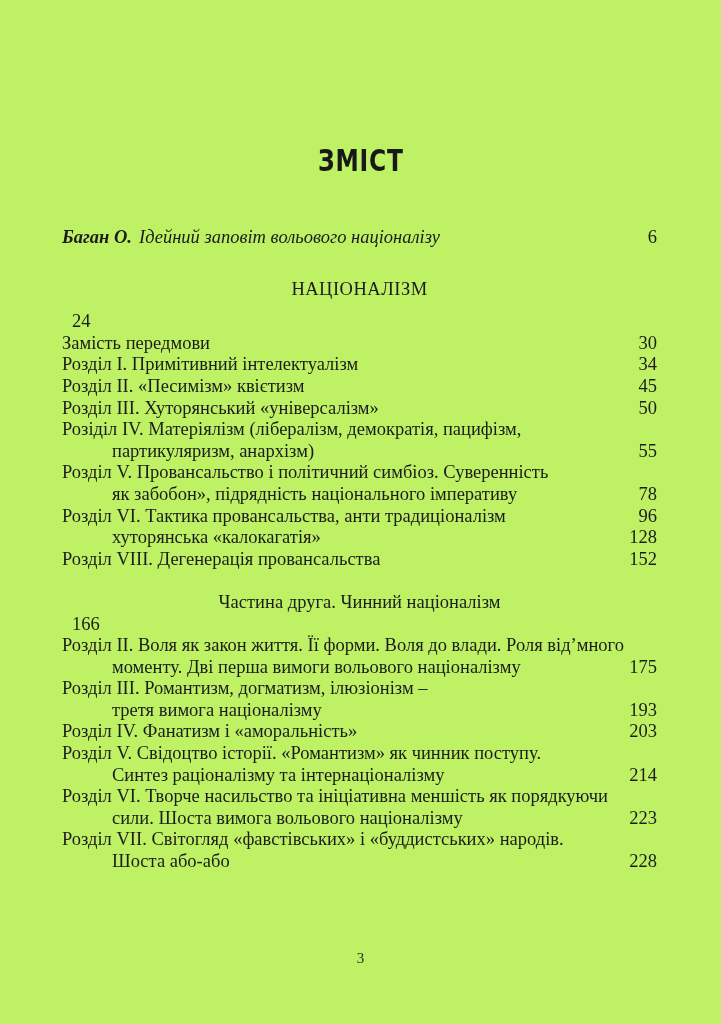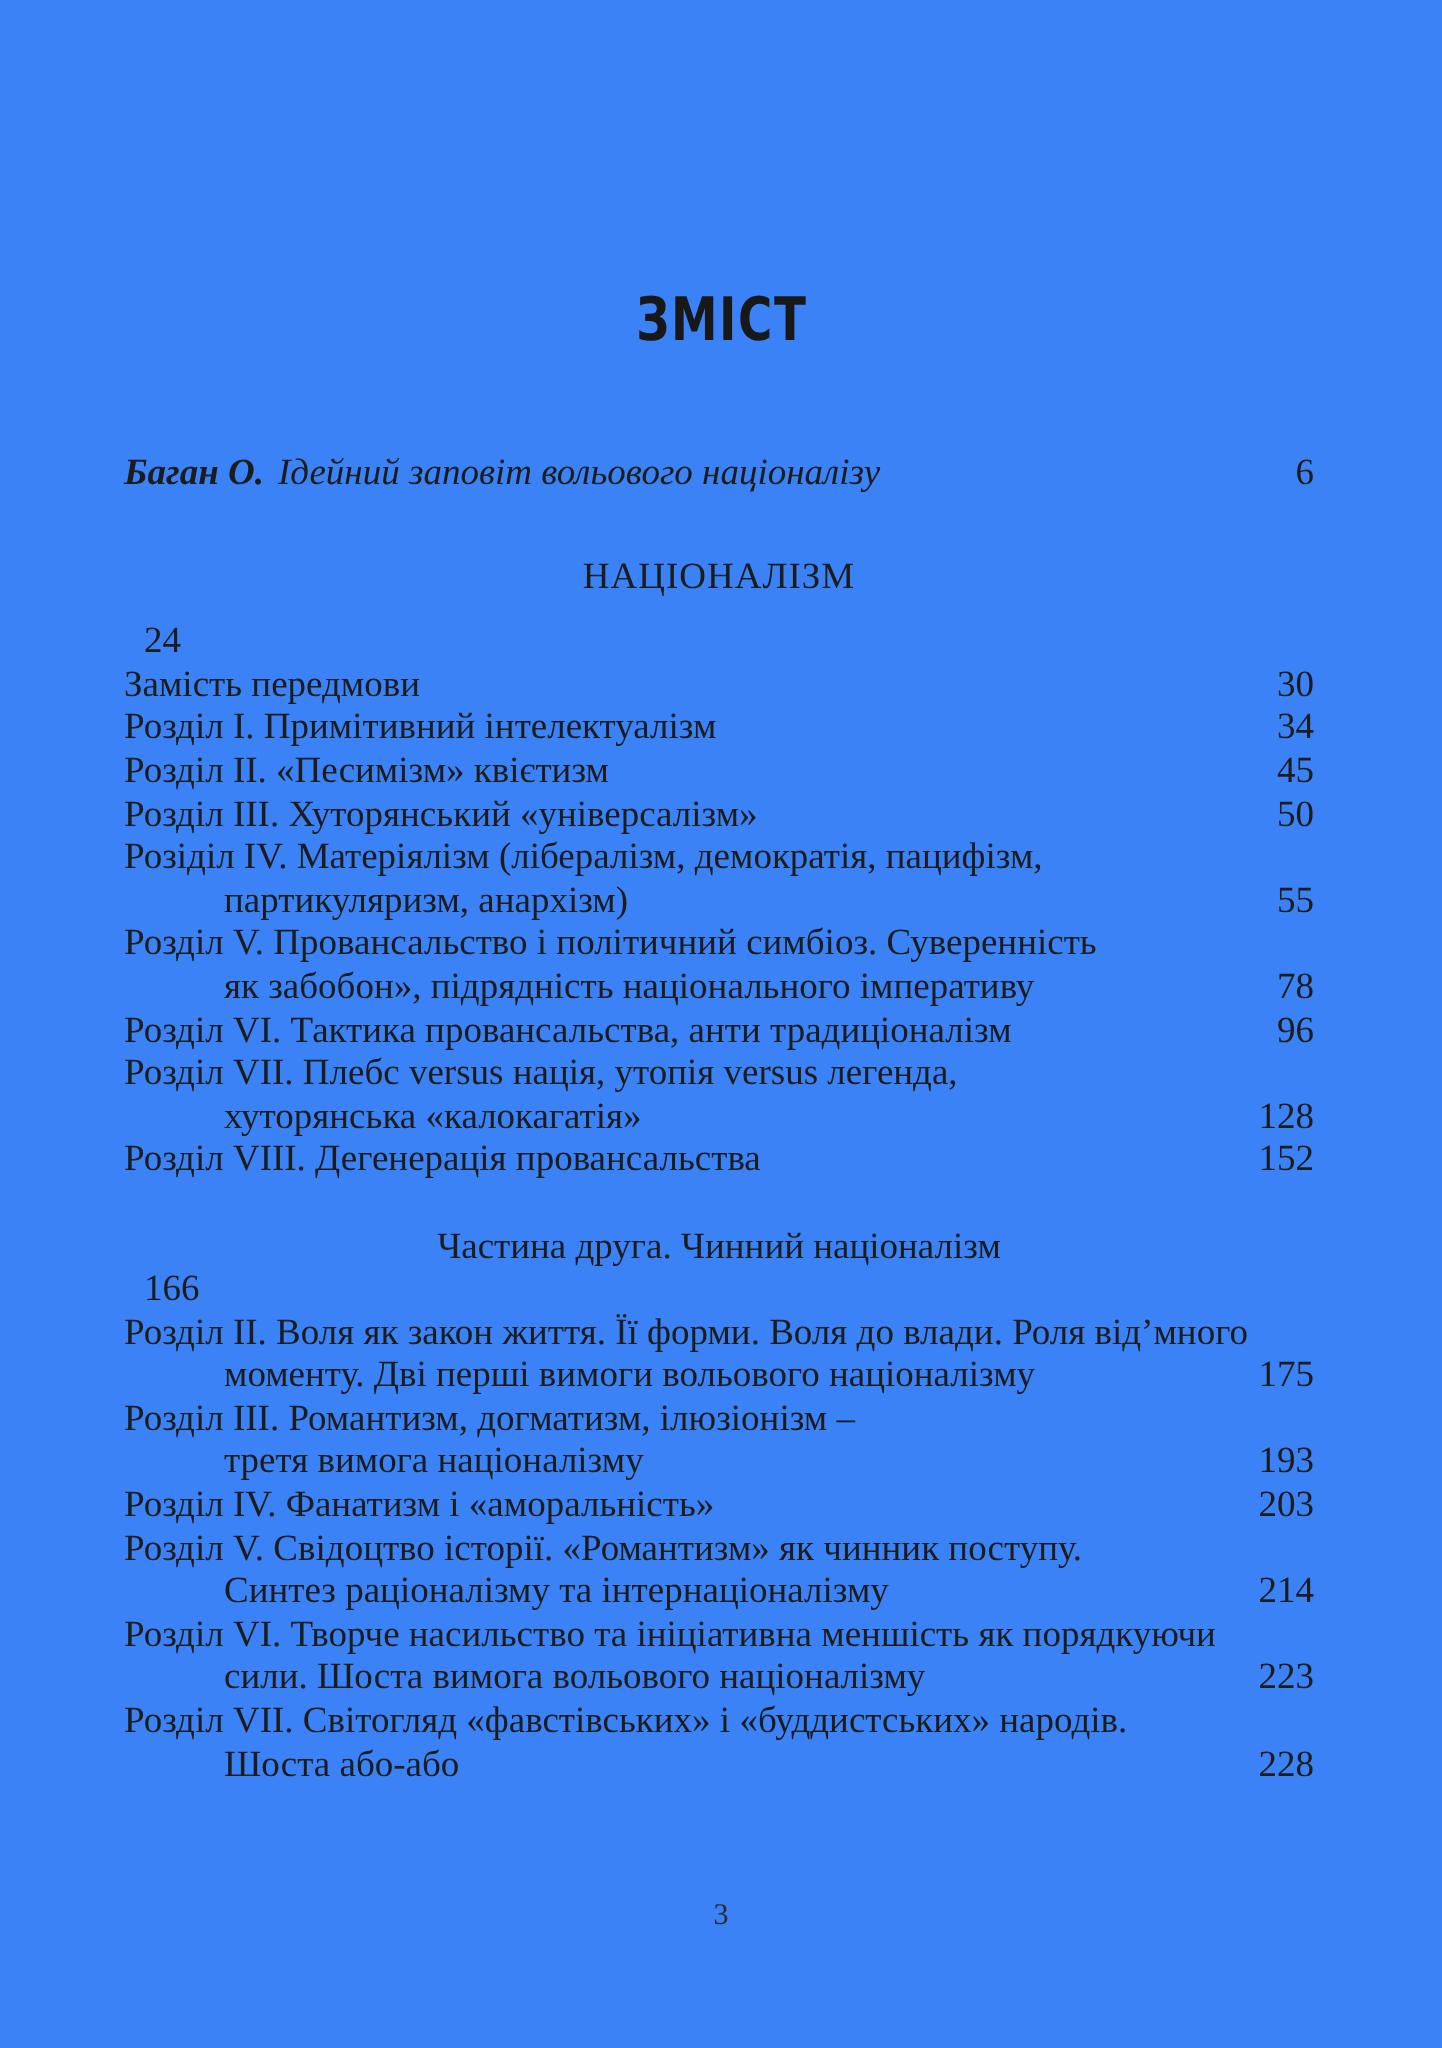--- a/index.html
+++ b/index.html
@@ -1,20 +1,20 @@
 <!DOCTYPE html>
 <html lang="uk"><head>
 <meta charset="utf-8">
 <style>
   html,body{margin:0;padding:0;background:#e9e9e9;}
   .page{
     position:relative;
     width:721px;height:1024px;
     margin:0 auto;
-    background:#3b82f6;
+    background:#bef264;
     color:#1c1c1c;
     font-family:"Liberation Serif", serif;
     overflow:hidden;
   }
   .doc-title{
     position:absolute;
     top:143px;left:0;right:0;
     text-align:center;
   }
   .doc-title .tt{
@@ -123,24 +123,20 @@
       <span class="p"></span>
     </div>
     <div class="row cont">
       <span class="t">як забобон», підрядність національного імперативу</span>
       <span class="p">78</span>
     </div>
     <div class="row">
       <span class="t">Розділ VI. Тактика провансальства, анти традиціоналізм</span>
       <span class="p">96</span>
     </div>
-    <div class="row">
-      <span class="t">Розділ VII. Плебс versus нація, утопія versus легенда,</span>
-      <span class="p"></span>
-    </div>
     <div class="row cont">
       <span class="t">хуторянська «калокагатія»</span>
       <span class="p">128</span>
     </div>
     <div class="row">
       <span class="t">Розділ VIII. Дегенерація провансальства</span>
       <span class="p">152</span>
     </div>
 
     <div class="row section">
@@ -148,21 +144,21 @@
     </div>
 
     <div class="row">
       <span class="p">166</span>
     </div>
     <div class="row">
       <span class="t">Розділ II. Воля як закон життя. Її форми. Воля до влади. Роля від’много</span>
       <span class="p"></span>
     </div>
     <div class="row cont">
-      <span class="t">моменту. Дві перші вимоги вольового націоналізму</span>
+      <span class="t">моменту. Дві перша вимоги вольового націоналізму</span>
       <span class="p">175</span>
     </div>
     <div class="row">
       <span class="t">Розділ III. Романтизм, догматизм, ілюзіонізм –</span>
       <span class="p"></span>
     </div>
     <div class="row cont">
       <span class="t">третя вимога націоналізму</span>
       <span class="p">193</span>
     </div>

